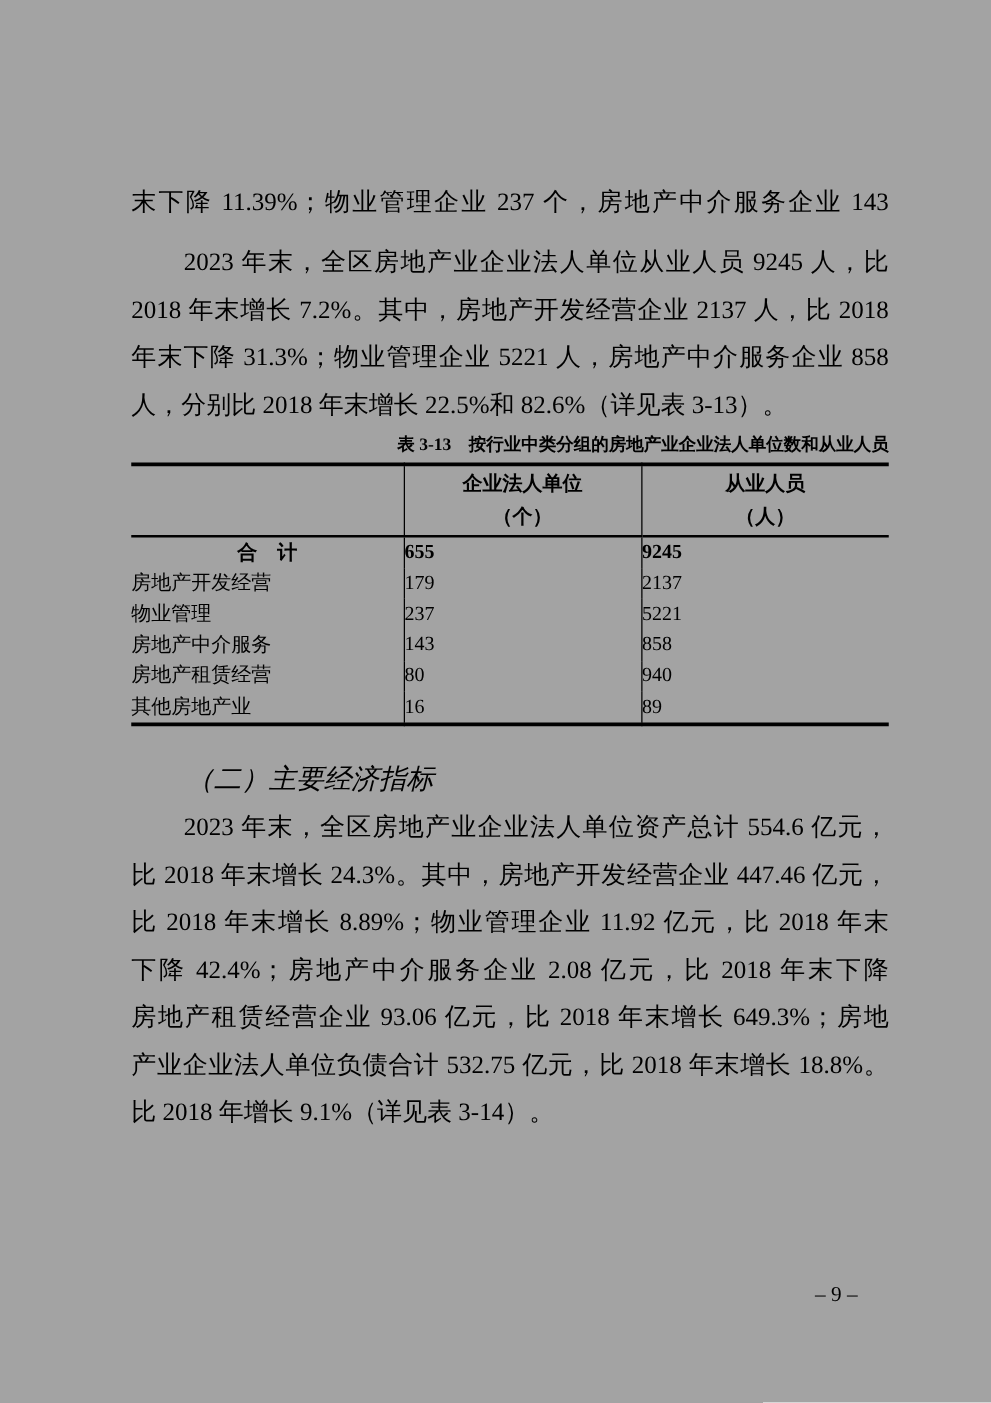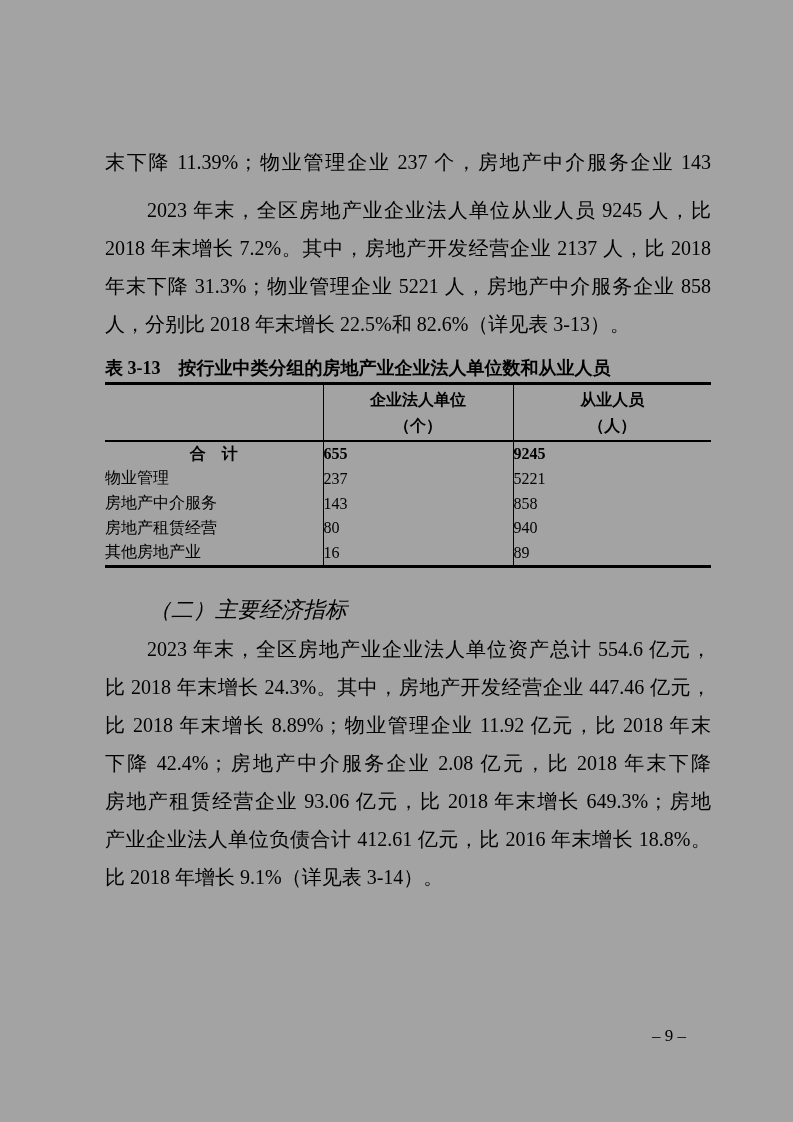--- a/index.html
+++ b/index.html
@@ -24,25 +24,25 @@
     line-height: 38px;
     height: 38px;
     overflow: hidden;
     text-align: justify;
   }
   .fill { text-align-last: justify; }
   .ind  { text-indent: 42px; }
   .para-2 { margin-top: 10px; }
 
   .tbl-title {
-    margin-top: 12px;
-    font-size: 18px;
+    margin-top: 0;
+    font-size: 14px;
     font-weight: 700;
     line-height: 27px;
-    text-align: left;
+    text-align: right;
   }
 
   table.stat {
     width: 606px;
     border-collapse: collapse;
     table-layout: fixed;
     border-top: 3px solid #000;
     border-bottom: 3px solid #000;
   }
   table.stat thead th {
@@ -122,20 +122,25 @@
           </th>
         </tr>
       </thead>
       <tbody>
         <tr class="total">
           <td class="label">合　计</td>
           <td class="num vline">655</td>
           <td class="num vline">9245</td>
         </tr>
         <tr>
+          <td class="label">房地产开发经营</td>
+          <td class="num vline">179</td>
+          <td class="num vline">2137</td>
+        </tr>
+        <tr>
           <td class="label">物业管理</td>
           <td class="num vline">237</td>
           <td class="num vline">5221</td>
         </tr>
         <tr>
           <td class="label">房地产中介服务</td>
           <td class="num vline">143</td>
           <td class="num vline">858</td>
         </tr>
         <tr>
@@ -152,21 +157,21 @@
     </table>
 
     <div class="section-heading">（二）主要经济指标</div>
 
     <div class="para">
       <div class="line ind fill">2023 年末，全区房地产业企业法人单位资产总计 554.6 亿元，</div>
       <div class="line fill">比 2018 年末增长 24.3%。其中，房地产开发经营企业 447.46 亿元，</div>
       <div class="line fill">比 2018 年末增长 8.89%；物业管理企业 11.92 亿元，比 2018 年末</div>
       <div class="line fill">下降 42.4%；房地产中介服务企业 2.08 亿元，比 2018 年末下降 1.9%；</div>
       <div class="line fill">房地产租赁经营企业 93.06 亿元，比 2018 年末增长 649.3%；房地</div>
-      <div class="line fill">产业企业法人单位负债合计 412.61 亿元，比 2016 年末增长 18.8%。</div>
+      <div class="line fill">产业企业法人单位负债合计 532.75 亿元，比 2018 年末增长 18.8%。</div>
     </div>
 
     <div class="para">
       <div class="line">比 2018 年增长 9.1%（详见表 3-14）。</div>
     </div>
 
   </div>
 
   <div class="page-number">– 9 –</div>
 </div>

